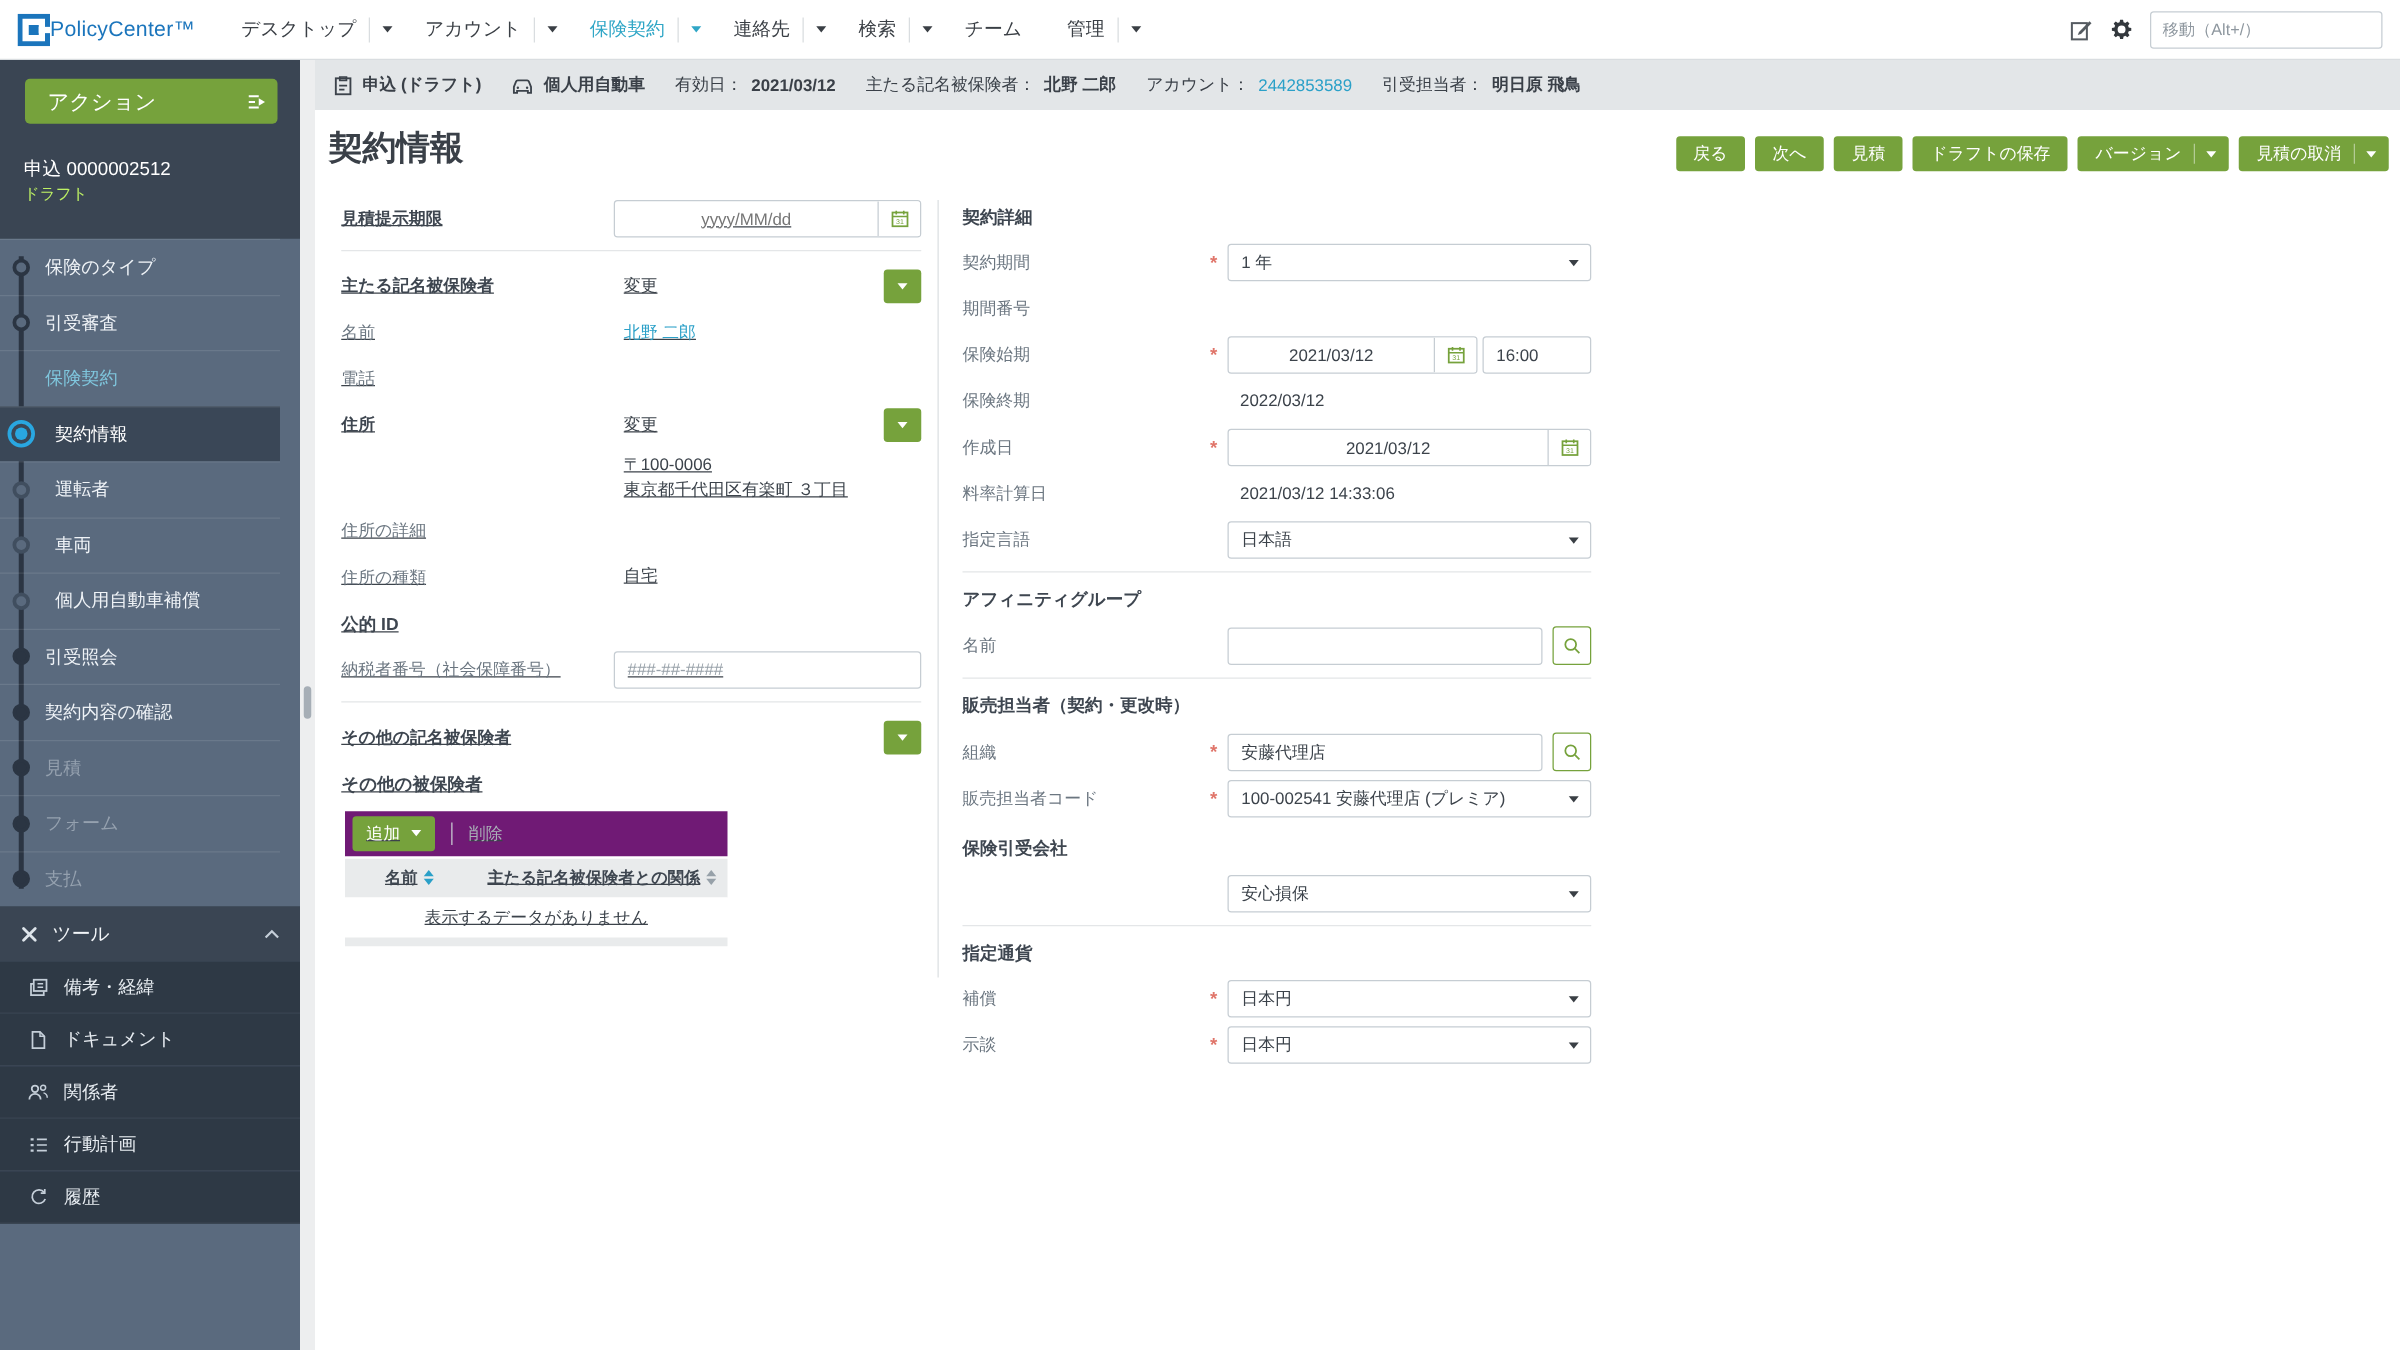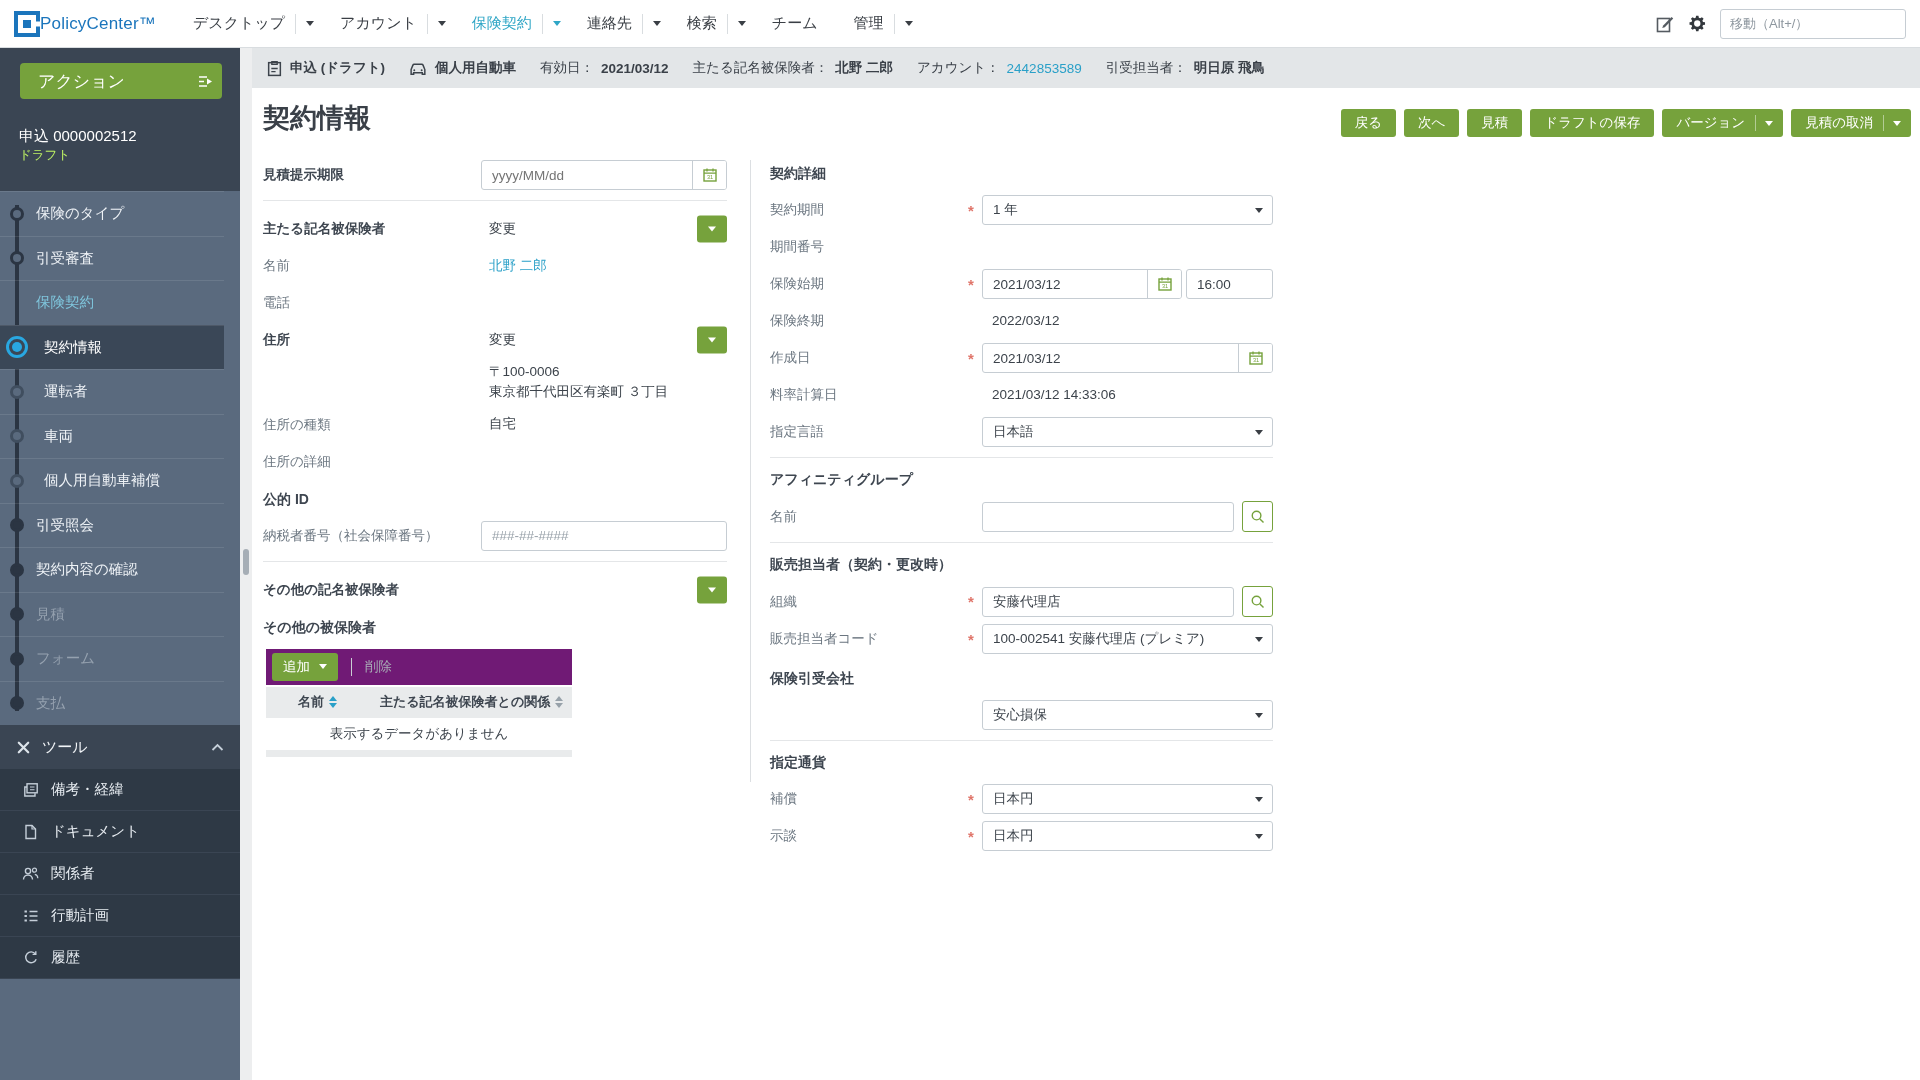--- a/index.html
+++ b/index.html
@@ -64,41 +64,41 @@
 
 .main{position:absolute;top:88px;left:252px;right:0;bottom:0;background:#fff;}
 .page-title{position:absolute;left:11px;top:12px;font-size:27px;font-weight:bold;color:#3A4048;}
 .head-btns{position:absolute;right:9px;top:21px;display:flex;gap:8px;}
 .gbtn{background:#76A23C;color:#fff;border:none;border-radius:3px;height:28px;padding:0 14px;font-size:13.5px;display:flex;align-items:center;cursor:pointer;font-family:inherit;white-space:nowrap;}
 .gbtn .bsep{width:1px;height:16px;background:rgba(255,255,255,.45);margin:0 9px 0 10px;}
 .bcaret{width:0;height:0;border-left:4.5px solid transparent;border-right:4.5px solid transparent;border-top:5px solid #fff;}
 .gbtn.split{padding-right:10px;}
 
 .form-area{position:absolute;top:72px;left:0;right:0;bottom:0;}
-.col-left{position:absolute;left:11px;width:464px;}
+.col-left{position:absolute;left:21px;width:464px;text-decoration:underline;}
 .v-div{position:absolute;left:498px;top:0;height:622px;width:1px;background:#DCDFE2;}
 .col-right{position:absolute;left:518px;width:503px;}
 .row{display:flex;align-items:center;min-height:30px;margin-bottom:7px;position:relative;}
 .row.tall{align-items:flex-start;}
 .lbl{flex:none;font-size:13.5px;color:#6B7680;padding-right:8px;}
 .col-left .lbl{width:218px;}
 .col-right .lbl{width:198px;}
 .lbl.b{font-weight:bold;color:#3E4650;}
 .ast{flex:none;width:14px;color:#E0756A;font-size:15px;font-weight:bold;}
 .ctrl{flex:1;display:flex;align-items:center;position:relative;min-width:0;}
 .static{font-size:13.5px;color:#3C434B;padding-left:8px;line-height:1.5;}
 .col-right .static{padding-left:10px;}
 .link{color:#2AA0C8;cursor:pointer;}
 h3.sec{font-size:14px;color:#3E4650;margin:14px 0 12px;}
 .col-right h3.sec{margin:5px 0 12px;}
 .divider{border:none;border-top:1px solid #E4E6E8;margin:10px 0 13px;}
 .tbox{height:30px;border:1px solid #C6CDD3;border-radius:3px;padding:0 10px;font-size:13.5px;color:#3C434B;font-family:inherit;width:100%;}
 .tbox::placeholder{color:#98A1A9;}
 .dgroup{display:flex;border:1px solid #C6CDD3;border-radius:3px;height:30px;background:#fff;overflow:hidden;}
-.dgroup input{border:none;outline:none;padding:0 10px;font-size:13.5px;flex:1;min-width:0;color:#3C434B;font-family:inherit;background:transparent;}
+.dgroup input{border:none;outline:none;padding:0 10px;font-size:13.5px;flex:1;min-width:0;color:#3C434B;font-family:inherit;background:transparent;text-align:center;}
 .calbtn{width:34px;border-left:1px solid #C6CDD3;background:#fff;display:flex;align-items:center;justify-content:center;cursor:pointer;flex:none;}
 .select{position:relative;flex:1;height:30px;border:1px solid #C6CDD3;border-radius:3px;background:#fff;font-size:13.5px;line-height:28px;padding:0 26px 0 10px;cursor:pointer;color:#3C434B;white-space:nowrap;overflow:hidden;}
 .select .scaret{position:absolute;right:9px;top:12px;width:0;height:0;border-left:4.5px solid transparent;border-right:4.5px solid transparent;border-top:5px solid #3A3F45;}
 .sbtn{flex:none;width:31px;height:31px;border:1.5px solid #76A23C;border-radius:3px;background:#fff;display:flex;align-items:center;justify-content:center;margin-left:8px;cursor:pointer;}
 .dd-btn{position:absolute;right:0;top:50%;transform:translateY(-50%);width:30px;height:27px;background:#76A23C;border:none;border-radius:3px;display:flex;align-items:center;justify-content:center;cursor:pointer;}
 .w246{width:246px;flex:none;}
 .w200{width:200px;flex:none;}
 .time-in{width:87px;flex:none;margin-left:4px;}
 
 
@@ -428,28 +428,28 @@
         </span>
       </div>
       <div class="row tall">
         <span class="lbl"></span>
         <span class="ctrl" style="display:block;">
           <div class="static">〒100-0006</div>
           <div class="static">東京都千代田区有楽町 ３丁目</div>
         </span>
       </div>
       <div class="row">
-        <span class="lbl">住所の種類</span>
-        <span class="ctrl">
-            <span class="static">自宅</span>
-          </span>
-      </div>
-      <div class="row">
         <span class="lbl">住所の詳細</span>
         <span class="ctrl"></span>
+      </div>
+      <div class="row">
+        <span class="lbl">住所の種類</span>
+        <span class="ctrl">
+            <span class="static">自宅</span>
+          </span>
       </div>
 
       <h3 class="sec">公的 ID</h3>
       <div class="row">
         <span class="lbl">納税者番号（社会保障番号）</span>
         <span class="ctrl">
             <input class="tbox" placeholder="###-##-####" style="">
           </span>
       </div>
       <hr class="divider">

